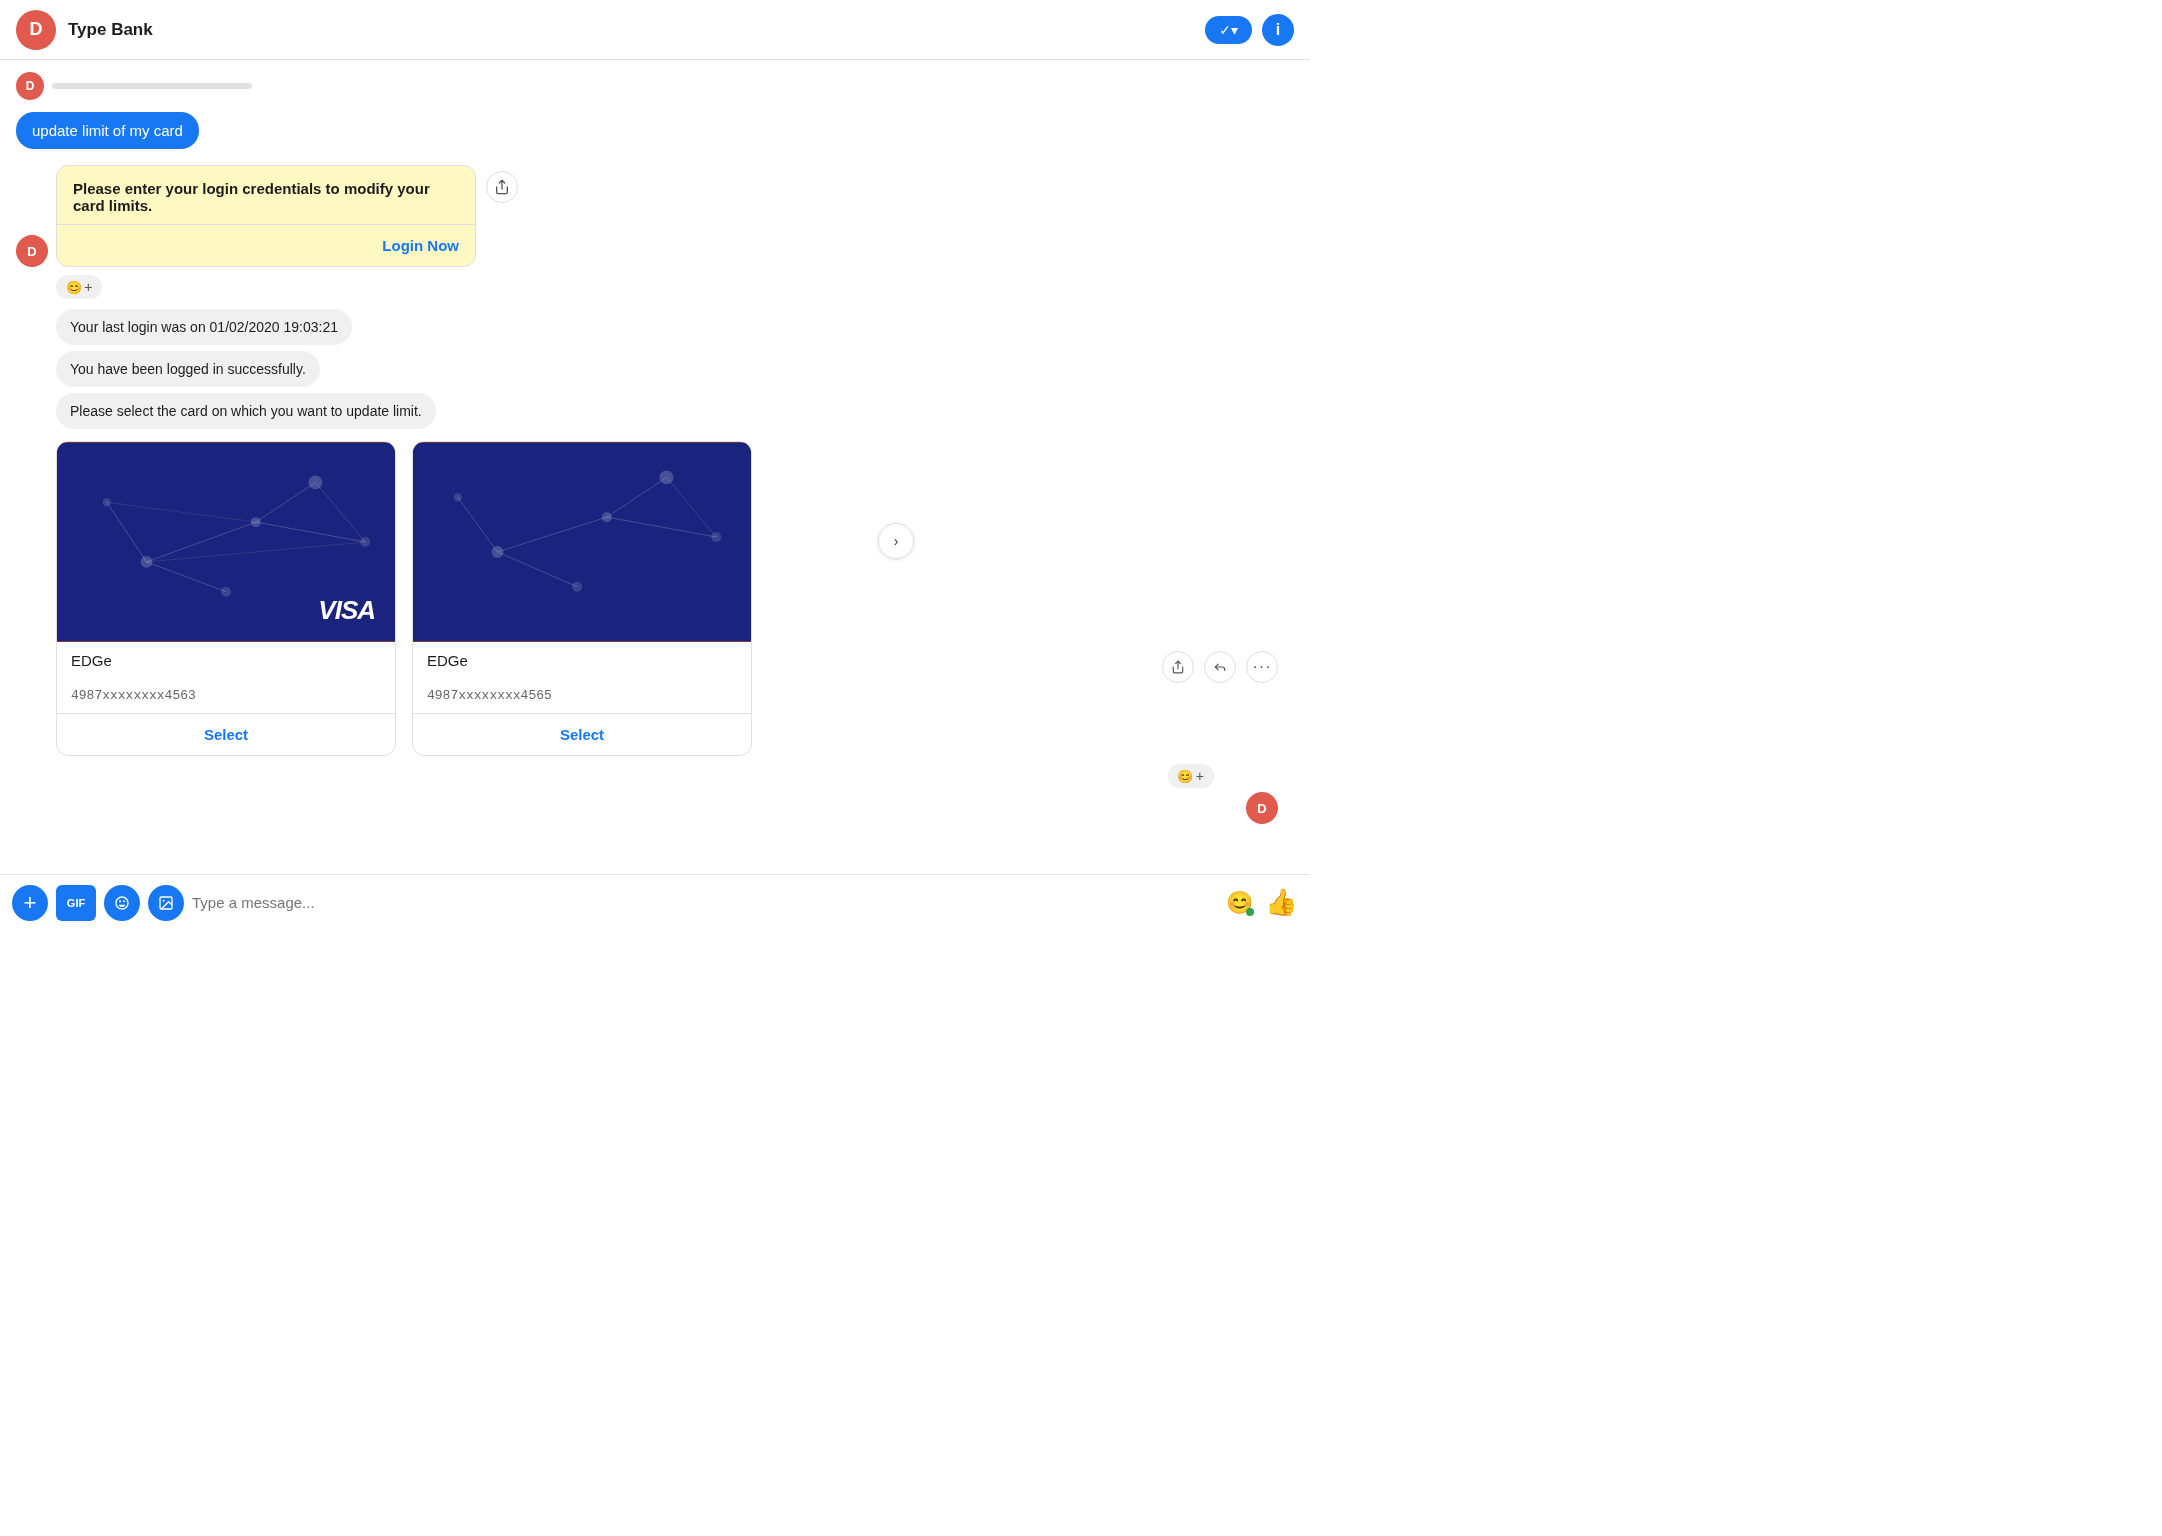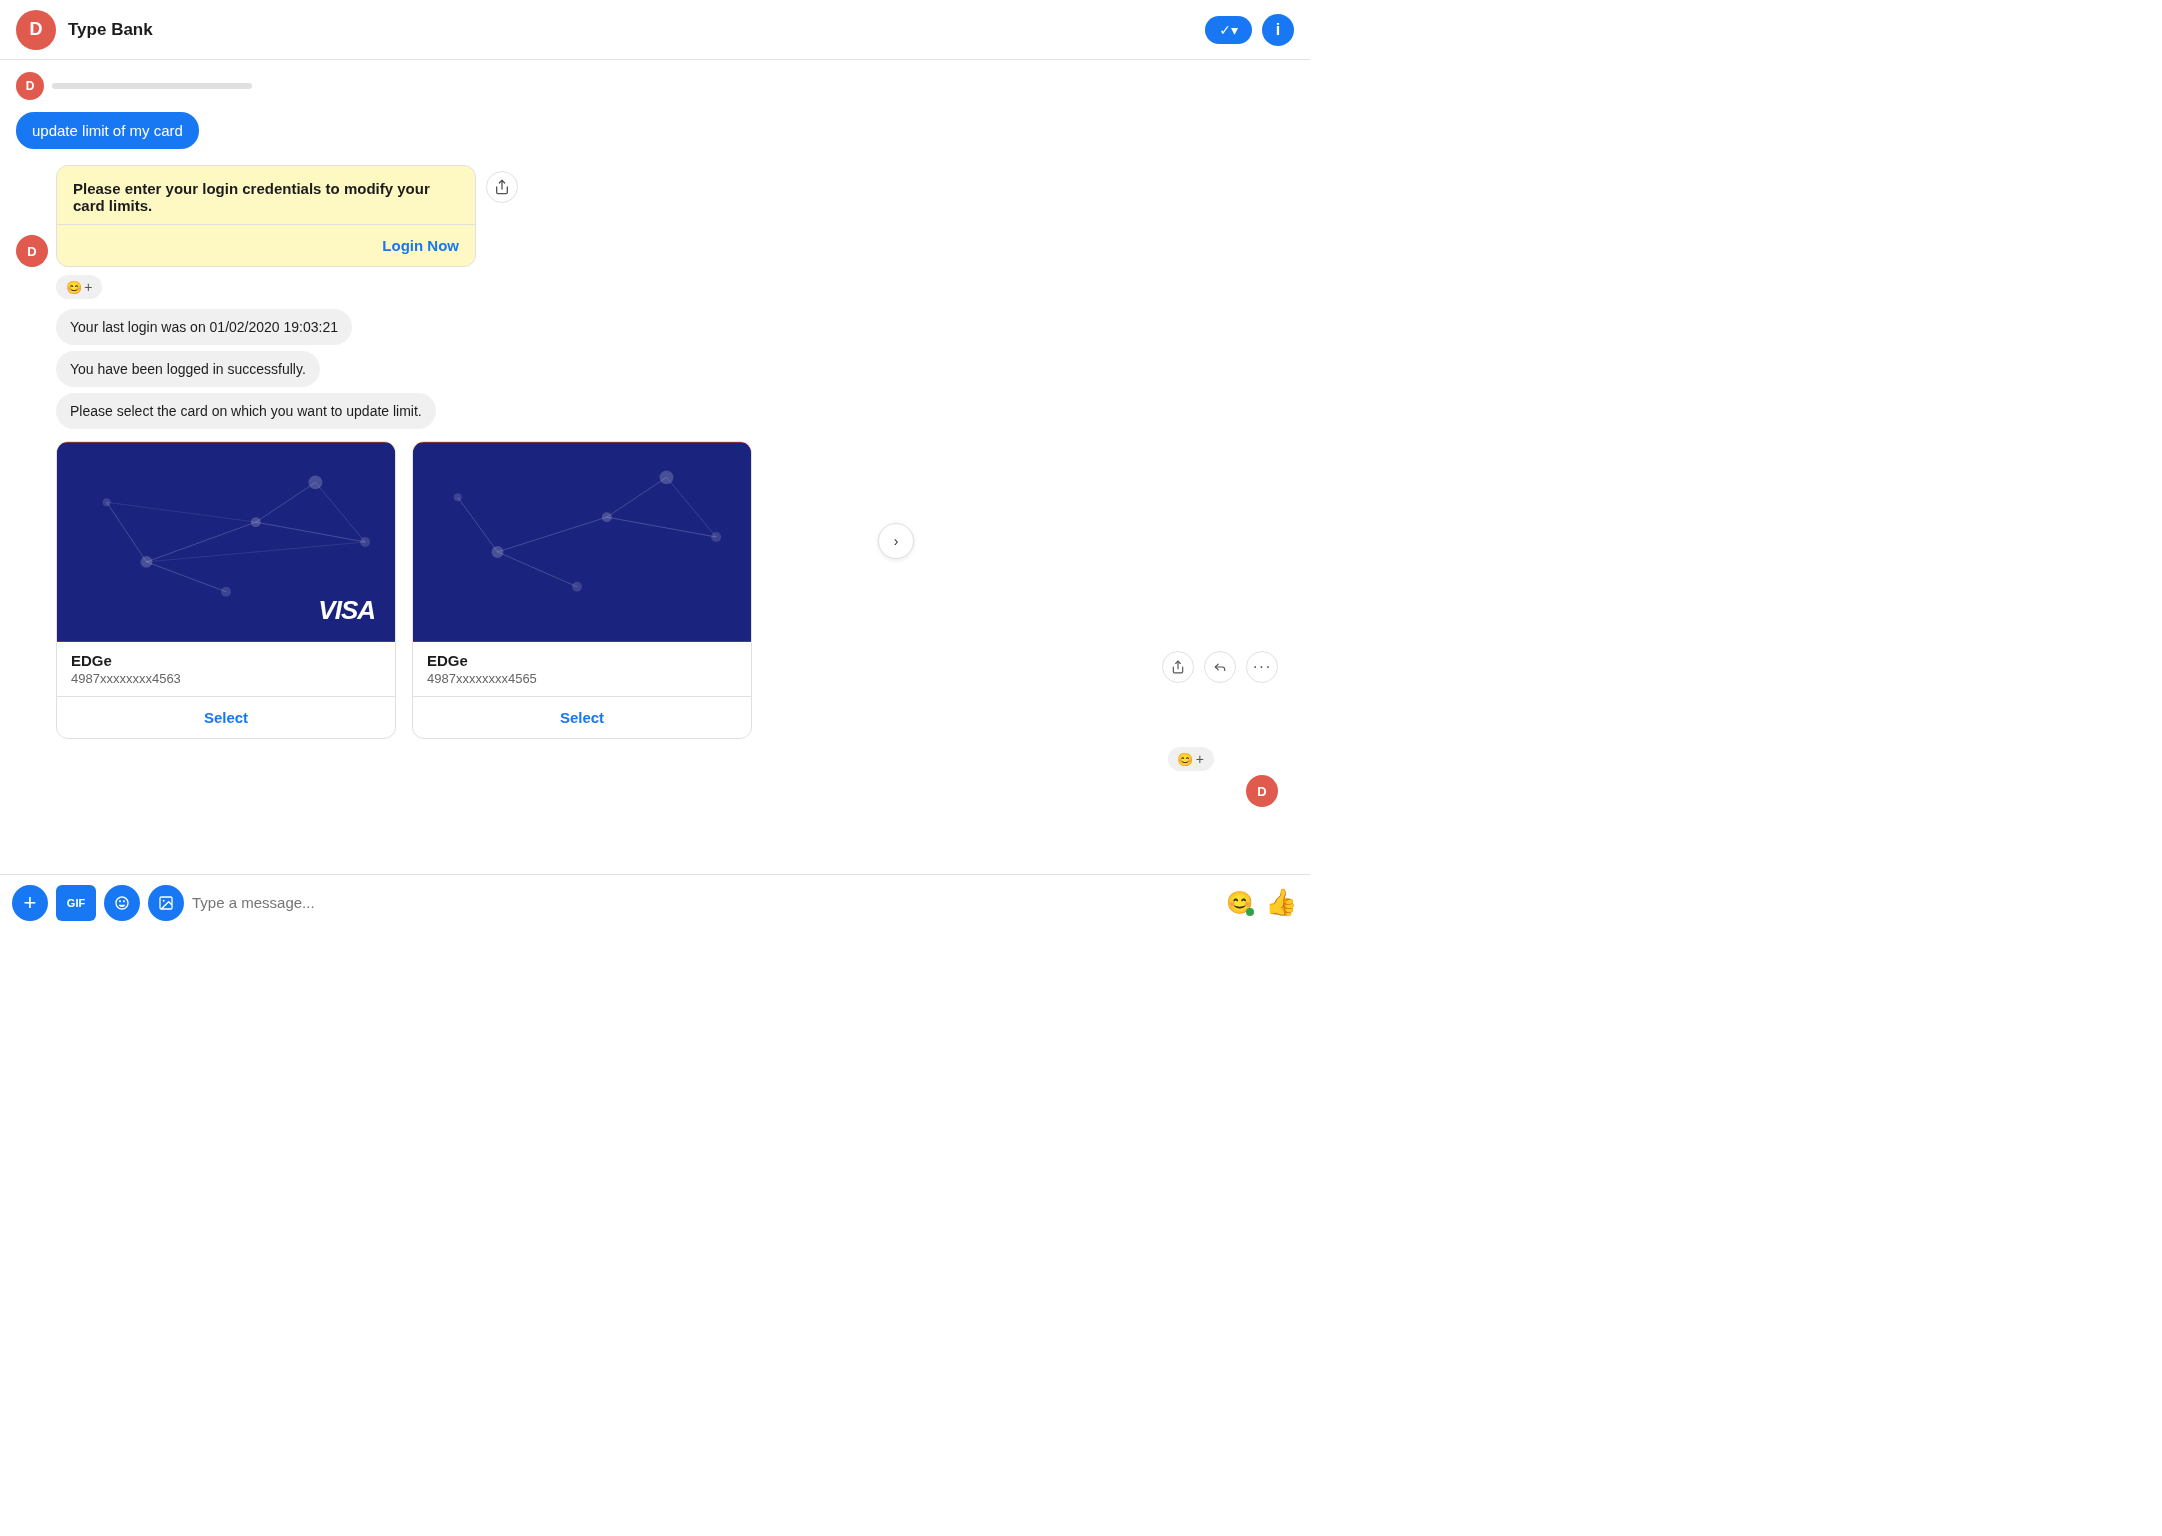--- a/index.html
+++ b/index.html
@@ -246,28 +246,29 @@
       color: white;
       font-size: 28px;
       font-weight: 900;
       font-style: italic;
       letter-spacing: -1px;
     }
     .card-info {
       padding: 10px 14px 0;
     }
     .card-name {
-      font-weight: 700;
+      font-weight: 400;
       font-size: 15px;
       color: #1c1c1c;
     }
     .card-number {
       font-size: 13px;
       color: #666;
-      margin-top: 2px;
+      margin-top: 19px;
+      font-family: Liberation Mono, monospace;
     }
     .card-select-btn {
       display: block;
       text-align: center;
       padding: 12px;
       font-size: 15px;
       font-weight: 600;
       color: #1877f2;
       cursor: pointer;
       border-top: 1px solid #e0e0e0;

